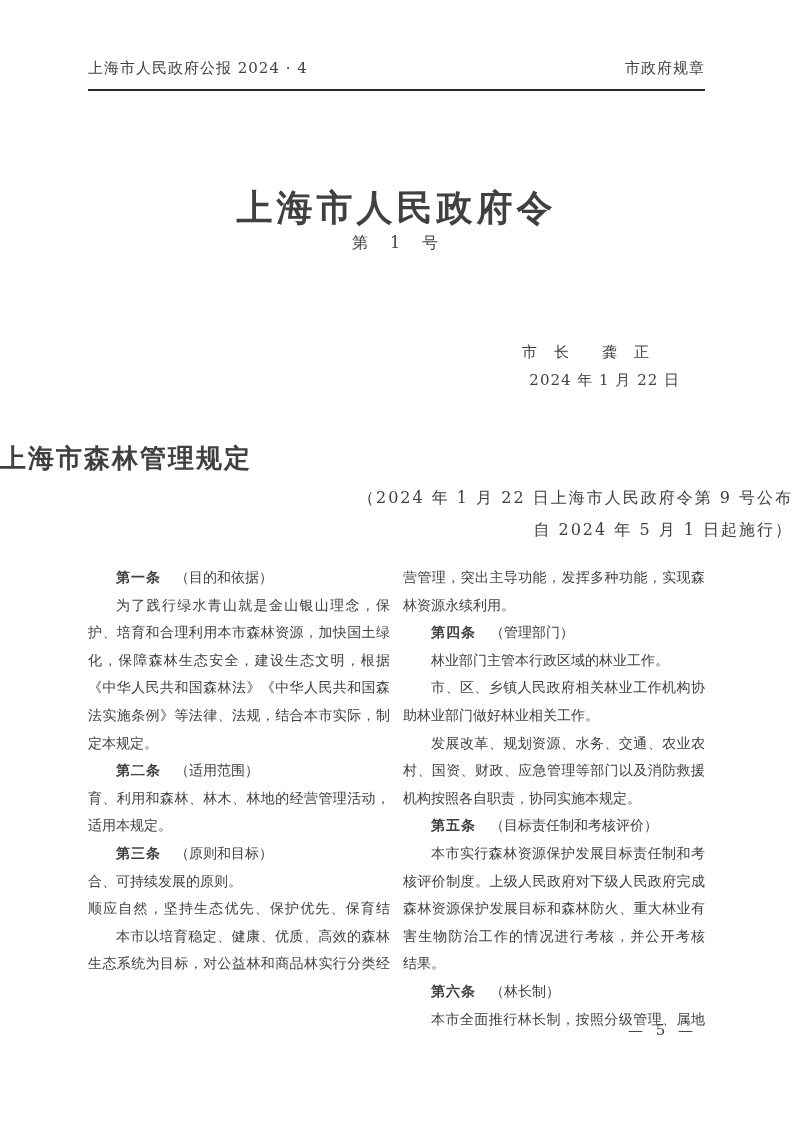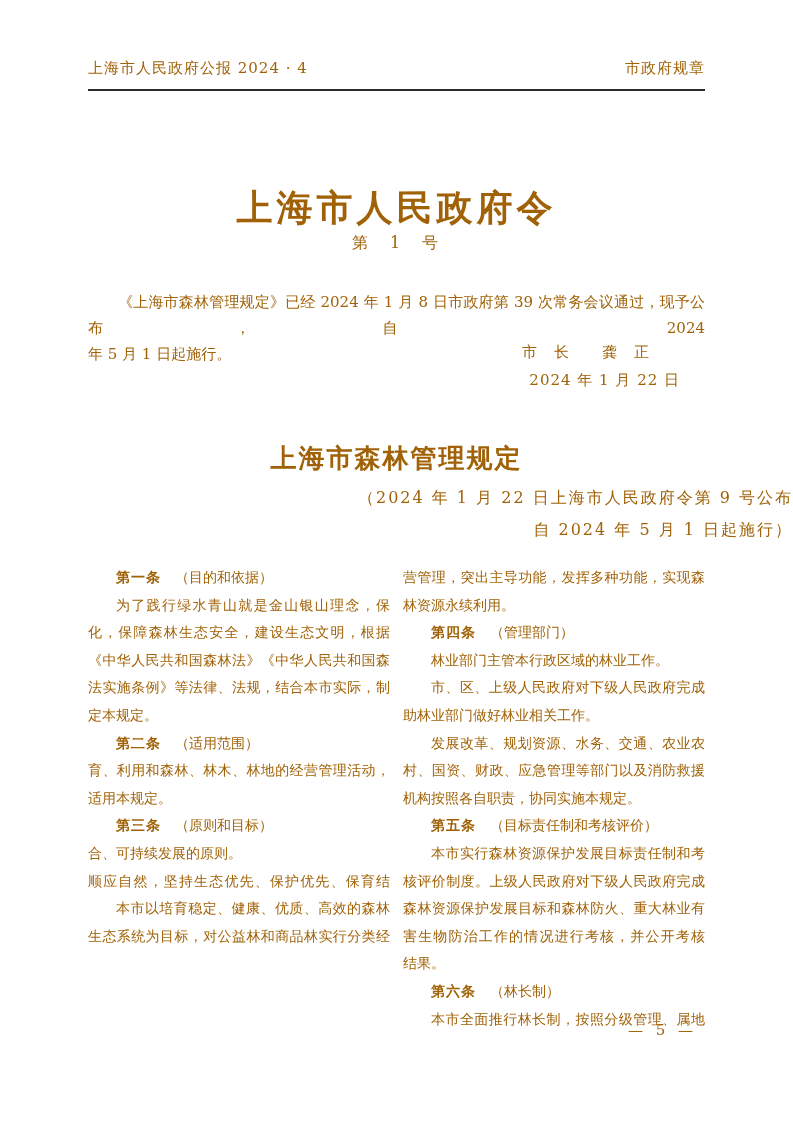--- a/index.html
+++ b/index.html
@@ -1,21 +1,21 @@
 <!DOCTYPE html>
 <html><head>
 <meta charset="utf-8">
 <style>
   html,body{margin:0;padding:0;background:#e8e8e8;}
   .page{
     position:relative;
     width:793px;height:1122px;
     margin:0 auto;
     background:#ffffff;
-    color:#a16207;
+    color:#404040;
     font-family:"DejaVu Serif","Liberation Serif",serif;
     overflow:hidden;
   }
   
   .hdr{
     position:absolute;top:59px;left:88px;right:88px;
     display:flex;justify-content:space-between;align-items:flex-end;
     font-size:15px;letter-spacing:1px;
   }
   .hdr-rule{
@@ -35,21 +35,21 @@
   .intro{
     position:absolute;top:289px;left:88px;right:88px;
     font-size:15px;line-height:26px;
   }
   .sig-line{position:absolute;font-size:15px;letter-spacing:1px;}
   .sig-signer{top:343px;right:143px;}
   .sig-date{top:371px;right:113px;}
   
   .reg-title{
     position:absolute;top:441px;left:0;width:100%;
-    text-align:center;font-size:26px;font-weight:bold;letter-spacing:2px;
+    font-size:26px;font-weight:bold;letter-spacing:2px;
     margin:0;
   }
   .reg-subtitle{
     position:absolute;left:0;width:100%;
     text-align:right;font-size:16px;letter-spacing:2px;
   }
   .reg-subtitle.l1{top:488px;}
   .reg-subtitle.l2{top:520px;}
   
   .columns{
@@ -77,55 +77,52 @@
 
   <div class="hdr">
     <span>上海市人民政府公报 2024 · 4</span>
     <span>市政府规章</span>
   </div>
   <div class="hdr-rule"></div>
 
   <h1 class="decree-title">上海市人民政府令</h1>
   <div class="decree-number">第　1　号</div>
 
-  <div class="intro">
-    <div class="bline-intro fill" style="text-align:justify;text-align-last:justify;text-indent:2em;">《上海市森林管理规定》已经 2024 年 1 月 8 日市政府第 39 次常务会议通过，现予公布，自 2024</div>
-    <div>年 5 月 1 日起施行。</div>
-  </div>
 
   <div class="sig-line sig-signer">市　长　　龚　正</div>
   <div class="sig-line sig-date">2024 年 1 月 22 日</div>
 
   <h2 class="reg-title">上海市森林管理规定</h2>
   <div class="reg-subtitle l1">（2024 年 1 月 22 日上海市人民政府令第 9 号公布</div>
   <div class="reg-subtitle l2">自 2024 年 5 月 1 日起施行）</div>
 
   <div class="columns">
     <div class="col">
         <div class="bline indent"><b>第一条</b><span>（目的和依据）</span></div>
         <div class="bline indent fill">为了践行绿水青山就是金山银山理念，保</div>
+        <div class="bline fill">护、培育和合理利用本市森林资源，加快国土绿</div>
         <div class="bline fill">化，保障森林生态安全，建设生态文明，根据</div>
         <div class="bline fill">《中华人民共和国森林法》《中华人民共和国森林</div>
         <div class="bline fill">法实施条例》等法律、法规，结合本市实际，制</div>
         <div class="bline">定本规定。</div>
         <div class="bline indent"><b>第二条</b><span>（适用范围）</span></div>
         <div class="bline fill">育、利用和森林、林木、林地的经营管理活动，</div>
         <div class="bline">适用本规定。</div>
         <div class="bline indent"><b>第三条</b><span>（原则和目标）</span></div>
         <div class="bline">合、可持续发展的原则。</div>
         <div class="bline fill">顺应自然，坚持生态优先、保护优先、保育结</div>
         <div class="bline indent fill">本市以培育稳定、健康、优质、高效的森林</div>
         <div class="bline fill">生态系统为目标，对公益林和商品林实行分类经</div>
       </div>
     <div class="col">
         <div class="bline fill">营管理，突出主导功能，发挥多种功能，实现森</div>
         <div class="bline">林资源永续利用。</div>
         <div class="bline indent"><b>第四条</b><span>（管理部门）</span></div>
         <div class="bline indent">林业部门主管本行政区域的林业工作。</div>
-        <div class="bline indent fill">市、区、上级人民政府对下级人民政府完成</div>
+        <div class="bline indent fill">市、区、乡镇人民政府相关林业工作机构协</div>
         <div class="bline">助林业部门做好林业相关工作。</div>
         <div class="bline indent fill">发展改革、规划资源、水务、交通、农业农</div>
         <div class="bline fill">村、国资、财政、应急管理等部门以及消防救援</div>
         <div class="bline">机构按照各自职责，协同实施本规定。</div>
         <div class="bline indent"><b>第五条</b><span>（目标责任制和考核评价）</span></div>
         <div class="bline indent fill">本市实行森林资源保护发展目标责任制和考</div>
         <div class="bline fill">核评价制度。上级人民政府对下级人民政府完成</div>
         <div class="bline fill">森林资源保护发展目标和森林防火、重大林业有</div>
         <div class="bline fill">害生物防治工作的情况进行考核，并公开考核</div>
         <div class="bline">结果。</div>

